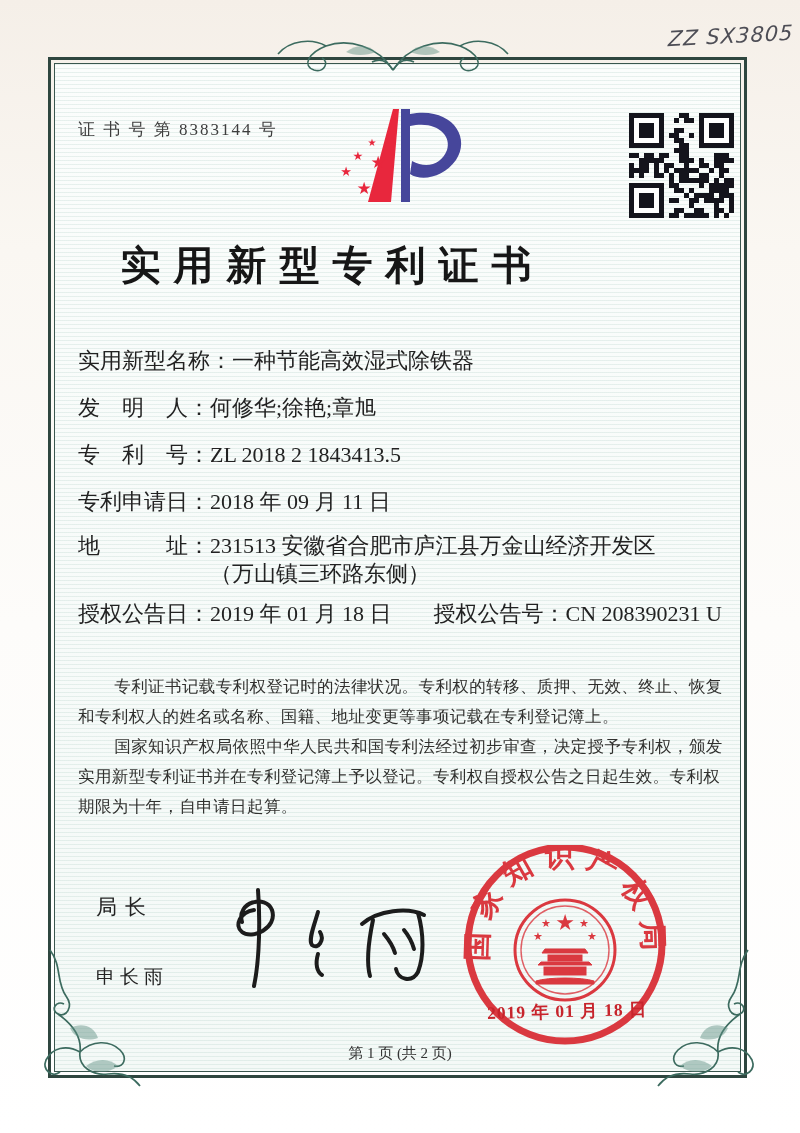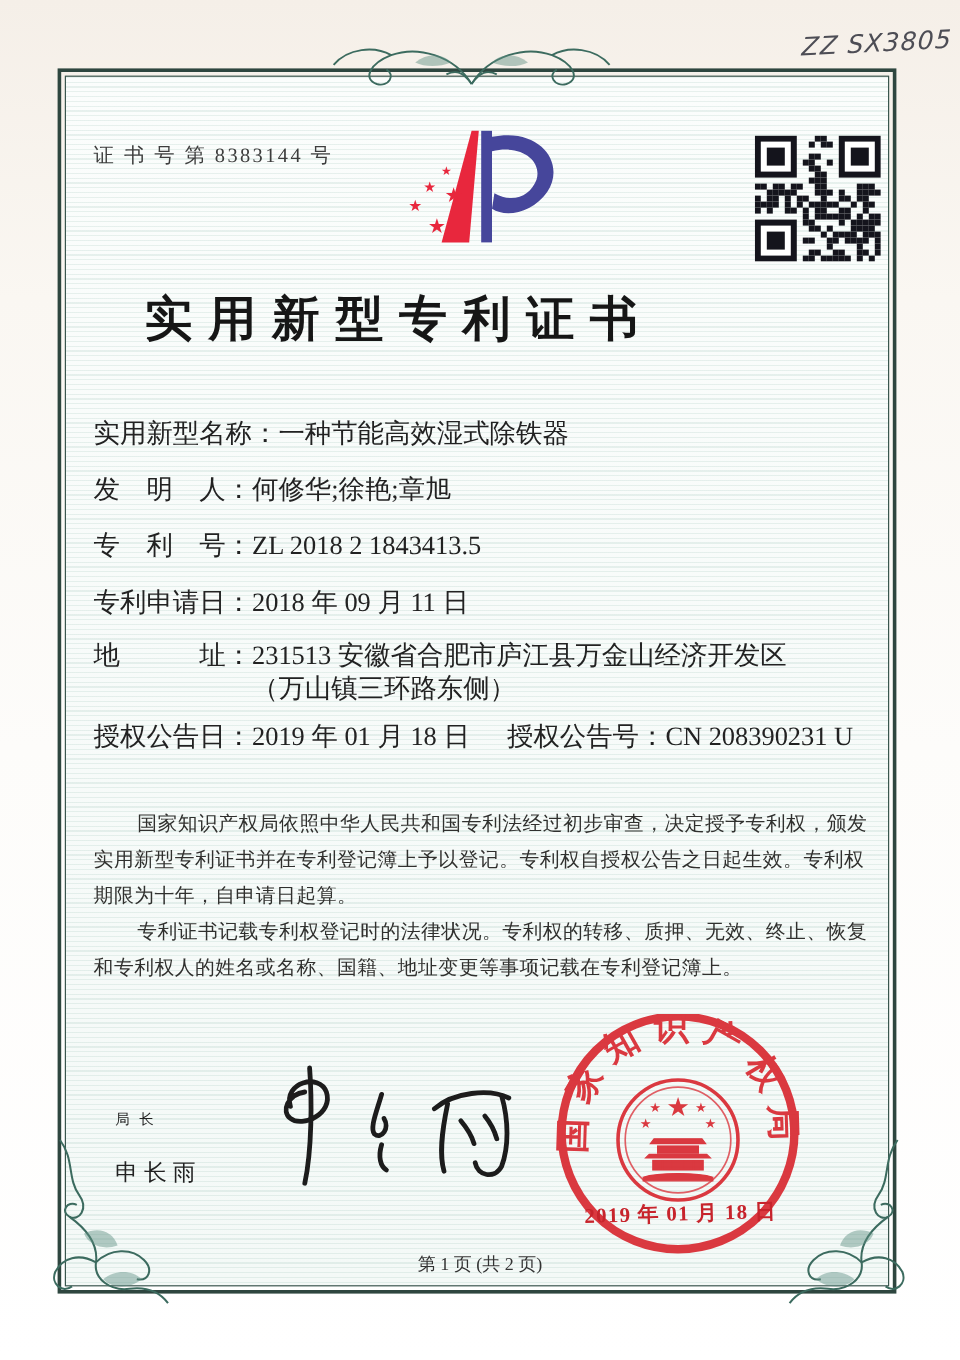--- a/index.html
+++ b/index.html
@@ -27,27 +27,27 @@
   .title{position:absolute;left:0;top:238px;width:652px;text-align:center;
     font-size:40px;font-weight:600;letter-spacing:13px;text-indent:13px;color:#161616;}
   
   .fields{position:absolute;left:78px;top:344px;width:620px;font-size:22px;}
   .f-row{line-height:34px;margin-bottom:13px;white-space:nowrap;}
   .f-row .lbl{display:inline-block;color:#222;}
   .f-row .val{color:#222;}
   .f-row.addr{white-space:normal;line-height:28px;margin-bottom:9px;}
   .f-row.addr .lbl{vertical-align:top;}
   .f-row.addr .val{display:inline-block;width:455px;vertical-align:top;}
-  .grant .right{margin-left:31px;text-align:center;}
+  .grant .right{margin-left:42px;text-align:center;}
   
   .paras{position:absolute;left:78px;top:672px;width:650px;font-size:16.5px;
     line-height:30px;color:#30302e;letter-spacing:0.4px;}
   .paras p{margin:0;text-indent:2.2em;}
   
-  .sig-title{position:absolute;left:96px;top:925px;font-size:12px;letter-spacing:8px;color:#222;}
+  .sig-title{position:absolute;left:96px;top:893px;font-size:21px;letter-spacing:8px;color:#222;}
   .sig-name{position:absolute;left:96px;top:964px;font-size:19px;letter-spacing:5px;color:#222;}
   .sig-draw{position:absolute;left:212px;top:882px;}
   
   .seal{position:absolute;left:458px;top:845px;opacity:0.93;}
   .seal-date{position:absolute;left:487px;top:999px;font-size:17.5px;color:#c7242c;
     letter-spacing:1px;transform:rotate(-1.5deg);font-weight:600;}
   
   .page-info{position:absolute;left:0;top:1044px;width:780px;text-align:center;font-size:15px;color:#333;padding-left:10px;}
   .back-note{position:absolute;left:0;top:1095px;width:780px;text-align:center;font-size:16.5px;
     letter-spacing:3px;color:#3a3a38;margin-top:43px;}
@@ -283,22 +283,22 @@
     </div>
     <div class="f-row addr">
       <span class="lbl">地　　　址：</span><span class="val">231513 安徽省合肥市庐江县万金山经济开发区（万山镇三环路东侧）</span>
     </div>
     <div class="f-row grant">
       <span class="lbl">授权公告日：</span><span class="val">2019 年 01 月 18 日</span><span class="lbl right">授权公告号：</span><span class="val">CN 208390231 U</span>
     </div>
   </div>
 
   <div class="paras">
+    <p>专利证书记载专利权登记时的法律状况。专利权的转移、质押、无效、终止、恢复和专利权人的姓名或名称、国籍、地址变更等事项记载在专利登记簿上。</p>
     <p>国家知识产权局依照中华人民共和国专利法经过初步审查，决定授予专利权，颁发实用新型专利证书并在专利登记簿上予以登记。专利权自授权公告之日起生效。专利权期限为十年，自申请日起算。</p>
-    <p>专利证书记载专利权登记时的法律状况。专利权的转移、质押、无效、终止、恢复和专利权人的姓名或名称、国籍、地址变更等事项记载在专利登记簿上。</p>
   </div>
 
   <div class="sig-title">局长</div>
   <div class="sig-name">申长雨</div>
   <svg class="sig-draw" width="235" height="118" viewBox="0 0 235 118">
     <g fill="none" stroke="#1c1c1c" stroke-width="4" stroke-linecap="round" stroke-linejoin="round">
       <path d="M30 40 C24 20 54 12 60 28 C66 46 40 58 30 50 C22 44 28 30 42 28"></path>
       <path d="M46 8 C48 34 48 76 42 104"></path>
       <path d="M106 30 C102 44 96 58 100 63 C106 68 113 58 108 50"></path>
       <path d="M106 72 C103 82 105 90 110 93"></path>

